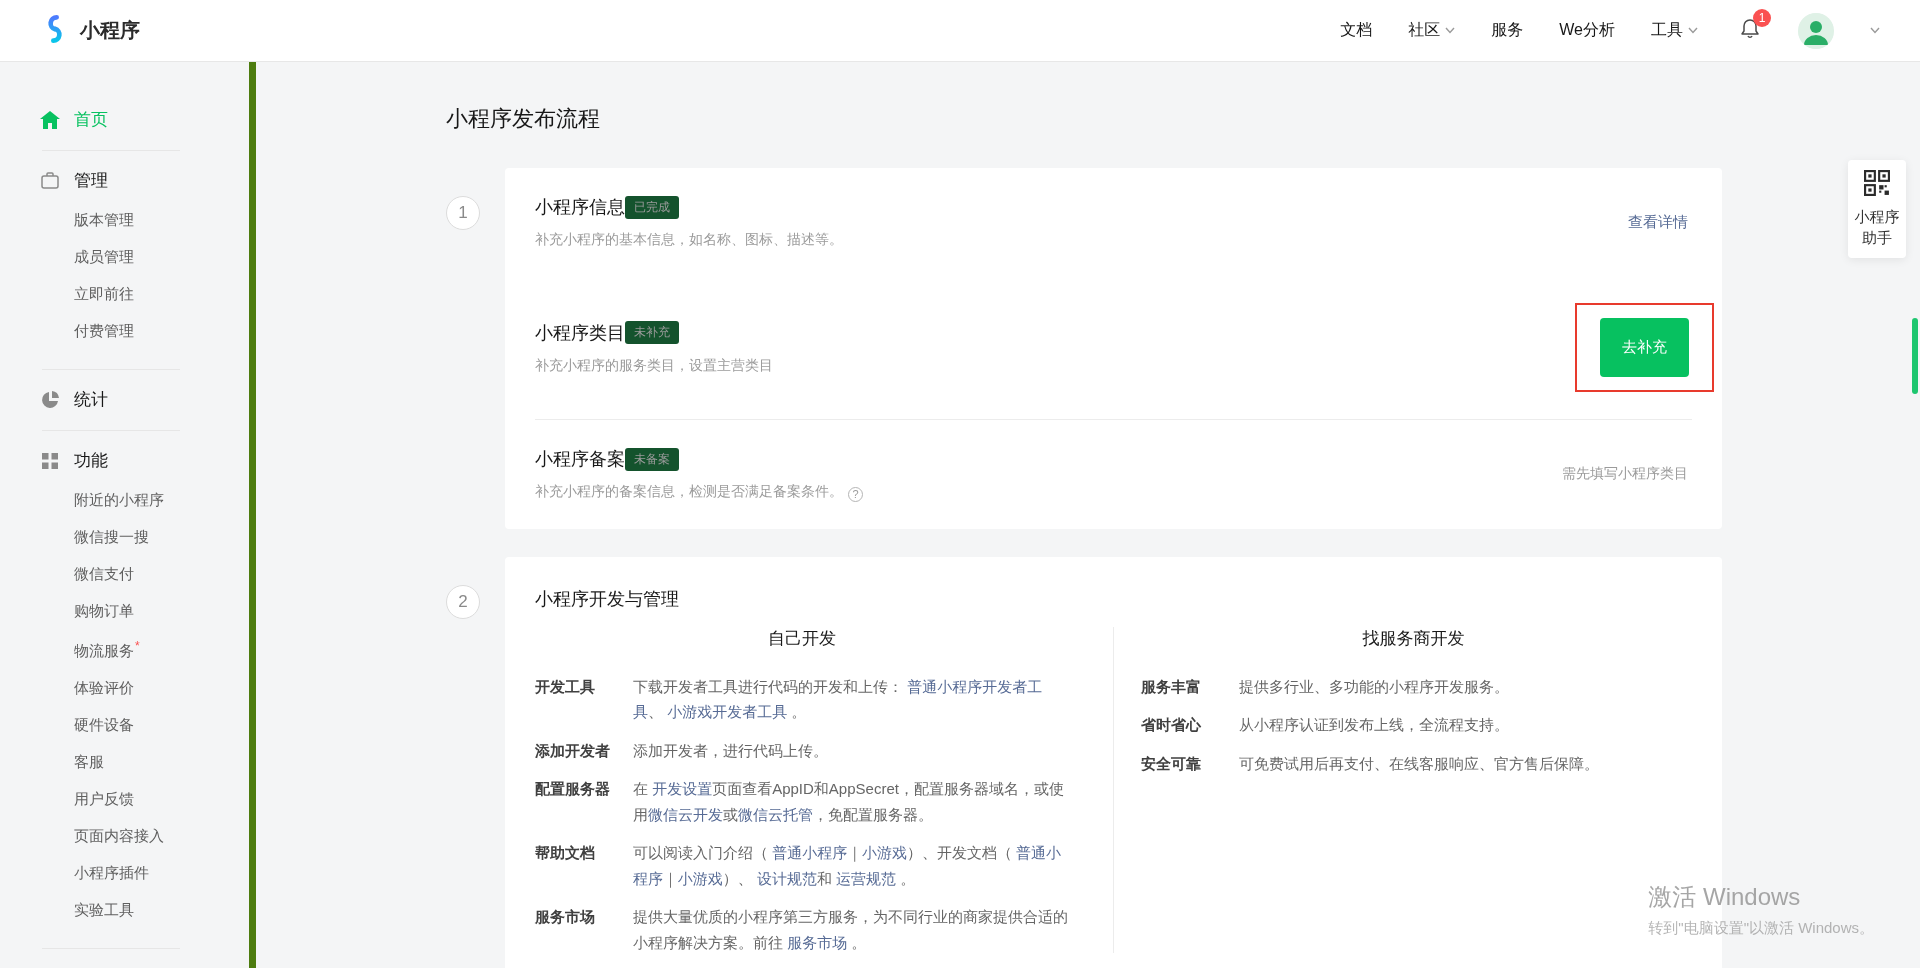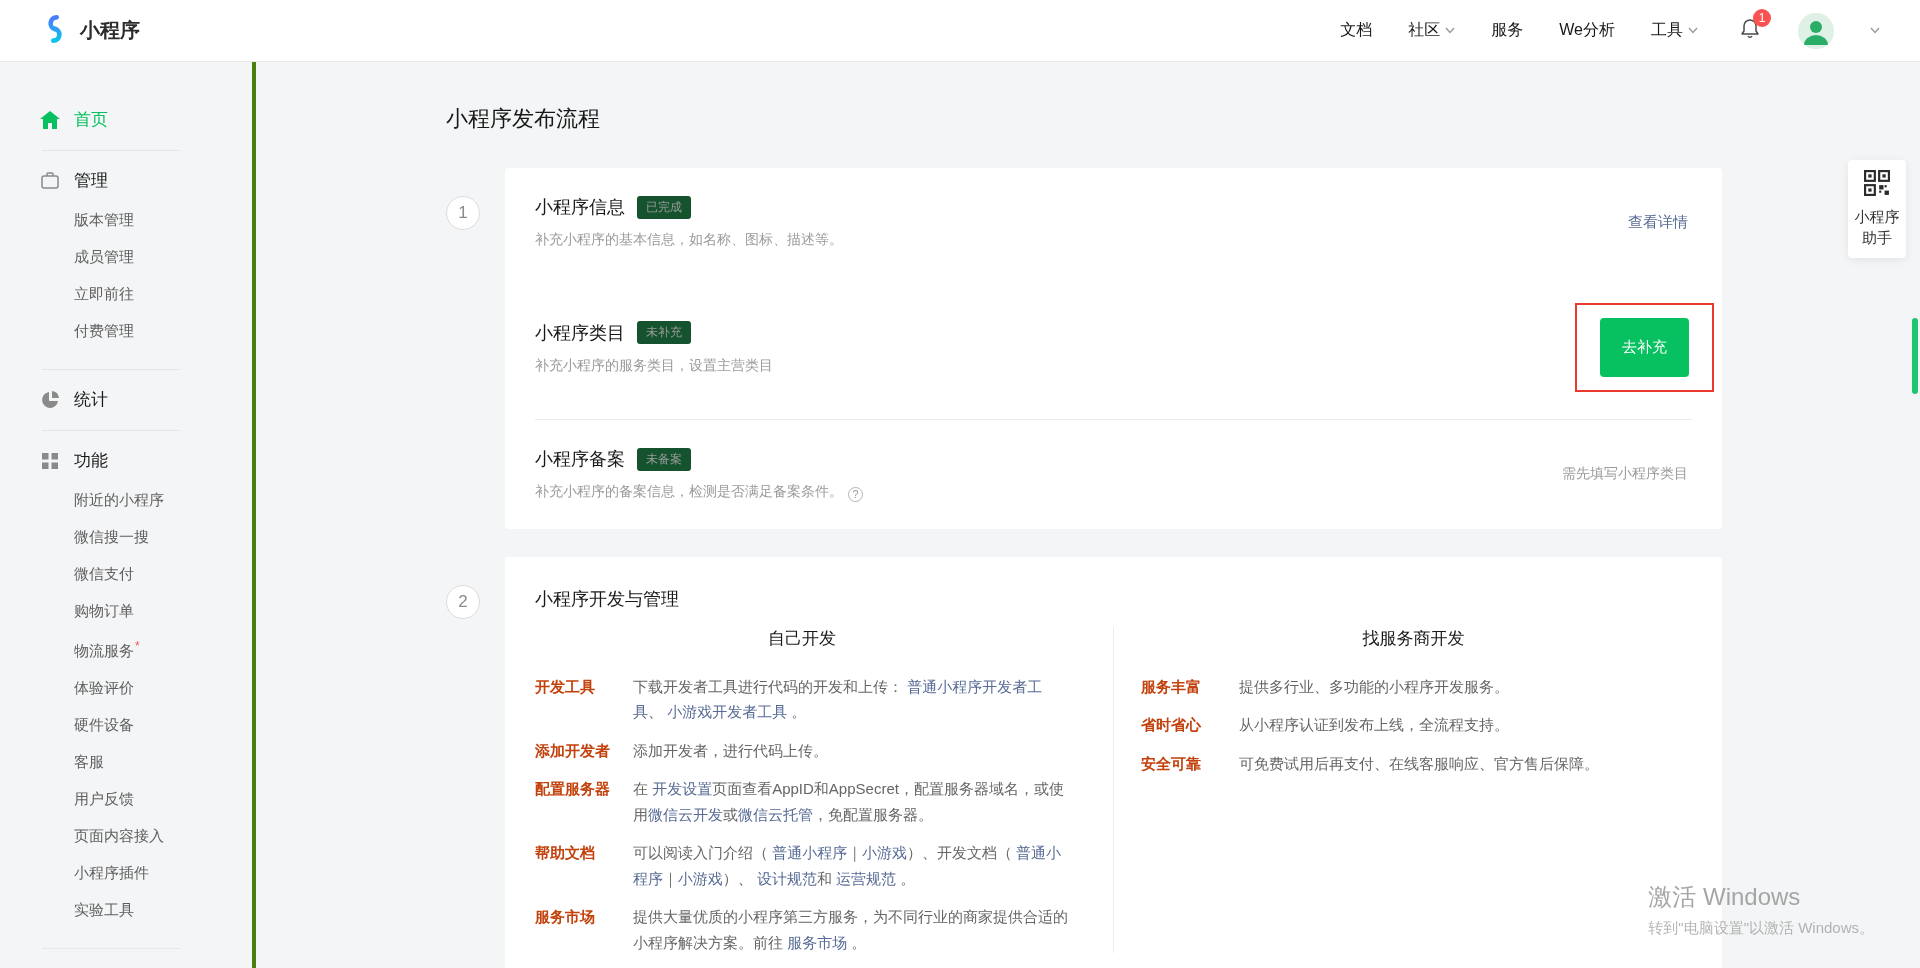--- a/index.html
+++ b/index.html
@@ -19,42 +19,42 @@
   .bell-badge { position:absolute; top:-8px; right:-9px; min-width:18px; height:18px;
     background:#fa5151; color:#fff; border-radius:9px; font-size:12px;
     display:flex; align-items:center; justify-content:center; padding:0 4px; }
   .avatar { width:36px; height:36px; border-radius:50%; background:#e6f3ec; overflow:hidden;
     display:flex; align-items:center; justify-content:center; cursor:pointer; }
 
   
   .layout { display:flex; height:906px; }
 
   
-  .sidebar { width:256px; flex-shrink:0; border-right:4px solid #4d7c0f; padding:46px 0 0 40px; }
+  .sidebar { width:256px; flex-shrink:0; border-right:7px solid #4d7c0f; padding:46px 0 0 40px; }
   .side-home { display:flex; align-items:center; gap:14px; font-size:17px; color:#07c160; cursor:pointer; }
   .side-divider { width:138px; height:1px; background:#e6e6e6; margin:19px 0 18px 2px; }
   .side-section { display:flex; align-items:center; gap:14px; font-size:17px; color:#181818;
     cursor:pointer; margin-bottom:10px; }
   .side-sub { display:block; font-size:15px; color:#5f5f5f; padding:9px 0 9px 34px; cursor:pointer; }
   .reddot { color:#fa5151; font-size:12px; margin-left:1px; }
   .sicon { width:20px; display:inline-flex; justify-content:center; }
 
   
   .main { flex:1; padding:42px 0 0 190px; position:relative; }
   .page-title { font-size:22px; font-weight:500; color:#181818; margin-bottom:34px; }
 
   .step { display:flex; margin-bottom:28px; }
   .step-num { width:34px; height:34px; border-radius:50%; border:1px solid #dcdcdc; background:#fff;
     color:#8a8a8a; font-size:17px; display:flex; align-items:center; justify-content:center;
     margin:28px 25px 0 0; flex-shrink:0; }
   .card { background:#fff; width:1217px; border-radius:4px; }
 
   
   .status-row { display:flex; align-items:center; justify-content:space-between; padding:27px 34px 27px 30px; }
-  .row-head { display:flex; align-items:center; gap:12px; }
+  .row-head { display:flex; align-items:center; }
   .row-title { font-size:18px; font-weight:500; color:#181818; }
   .badge { background:#14532d; color:#9b9b9b; font-size:12px; padding:3px 9px; border-radius:3px; }
   .row-desc { margin-top:12px; font-size:14px; color:#9b9b9b; }
   .txt-link { color:#576b95; font-size:15px; cursor:pointer; }
   .note { color:#9b9b9b; font-size:14px; }
   .row-divider { height:1px; background:#ececec; margin:0 30px; }
   .highlight-box { border:2px solid #e83a2d; padding:13px 23px; margin-right:-26px; }
   .green-btn { background:#07c160; color:#fff; border:none; border-radius:4px;
     font-size:15px; padding:20px 22px; cursor:pointer; font-family:inherit; }
   .info-i { display:inline-flex; width:15px; height:15px; border-radius:50%; border:1px solid #b5b5b5;
@@ -63,21 +63,21 @@
 
   
   .card2-header { padding:30px 30px 8px; font-size:18px; font-weight:500; }
   .cols { display:flex; position:relative; padding-bottom:26px; min-height:368px; }
   .col-divider { position:absolute; left:608px; top:8px; height:326px; width:1px; background:#ececec; }
   .col { display:flex; flex-direction:column; }
   .col-left { width:608px; padding:0 44px 0 30px; }
   .col-right { flex:1; padding:0 36px 0 28px; }
   .col-header { text-align:center; font-size:17px; font-weight:500; margin:8px 0 24px; color:#181818; }
   .dev-row { display:flex; margin-bottom:13px; font-size:15px; line-height:1.7; }
-  .dev-label { width:98px; flex-shrink:0; color:#c2410c; font-weight:600; }
+  .dev-label { width:98px; flex-shrink:0; color:#404040; font-weight:600; }
   .dev-text { flex:1; color:#666; }
   .dev-text a { color:#576b95; }
   .col-btn { align-self:center; margin-top:auto; }
 
   
   .assistant { position:fixed; right:14px; top:160px; width:58px; background:#fff;
     border-radius:4px; box-shadow:0 2px 10px rgba(0,0,0,.08); padding:10px 4px 10px;
     text-align:center; cursor:pointer; }
   .assistant-label { font-size:15px; color:#333; line-height:1.4; margin-top:6px; }
   .scroll-thumb { position:fixed; right:2px; top:318px; width:6px; height:76px;

